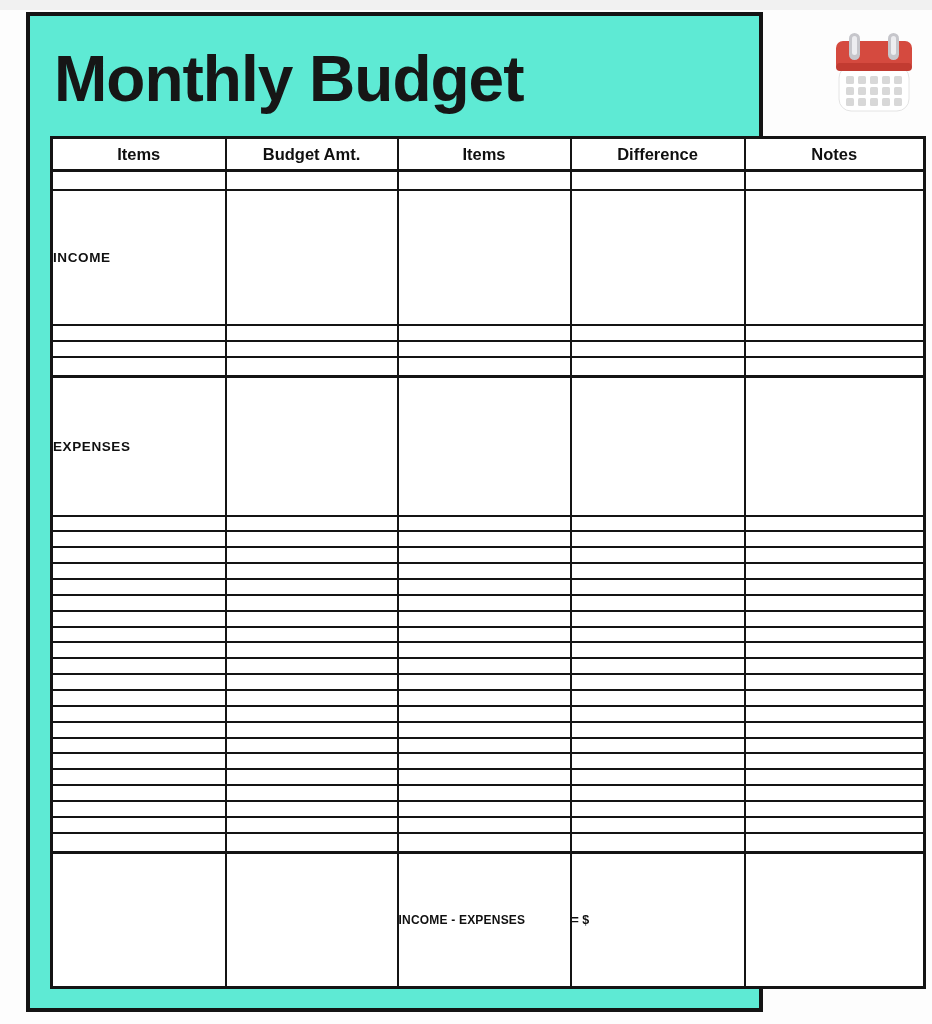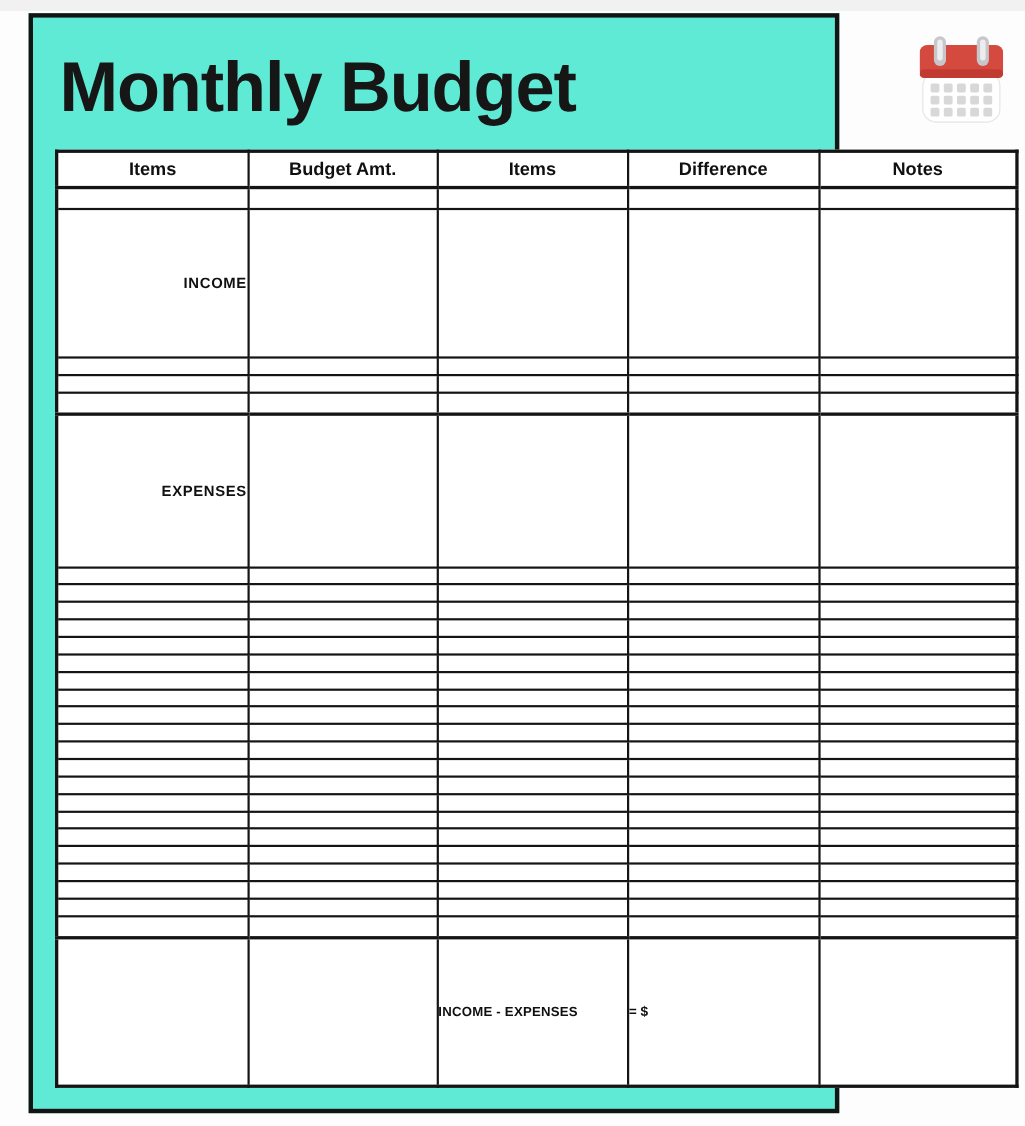--- a/index.html
+++ b/index.html
@@ -47,21 +47,21 @@
     vertical-align: middle;
   }
   table.budget thead th {
     height: 30px;
     font-size: 16.5px; font-weight: bold;
     text-align: center; color: #101010;
     border-bottom: 3px solid var(--ink);
   }
   td.section-label {
     font-size: 13.5px; font-weight: bold;
-    letter-spacing: 0.6px; text-align: right;
+    letter-spacing: 0.6px; text-align: left;
     color: #101010;
   }
   tr.thick-top td { border-top: 3px solid var(--ink); }
   td.formula-label {
     font-size: 12px; font-weight: bold;
     text-align: left; padding-left: 7px;
     letter-spacing: 0.2px; color: #101010;
   }
   td.formula-value {
     font-size: 12.5px; font-weight: bold;

